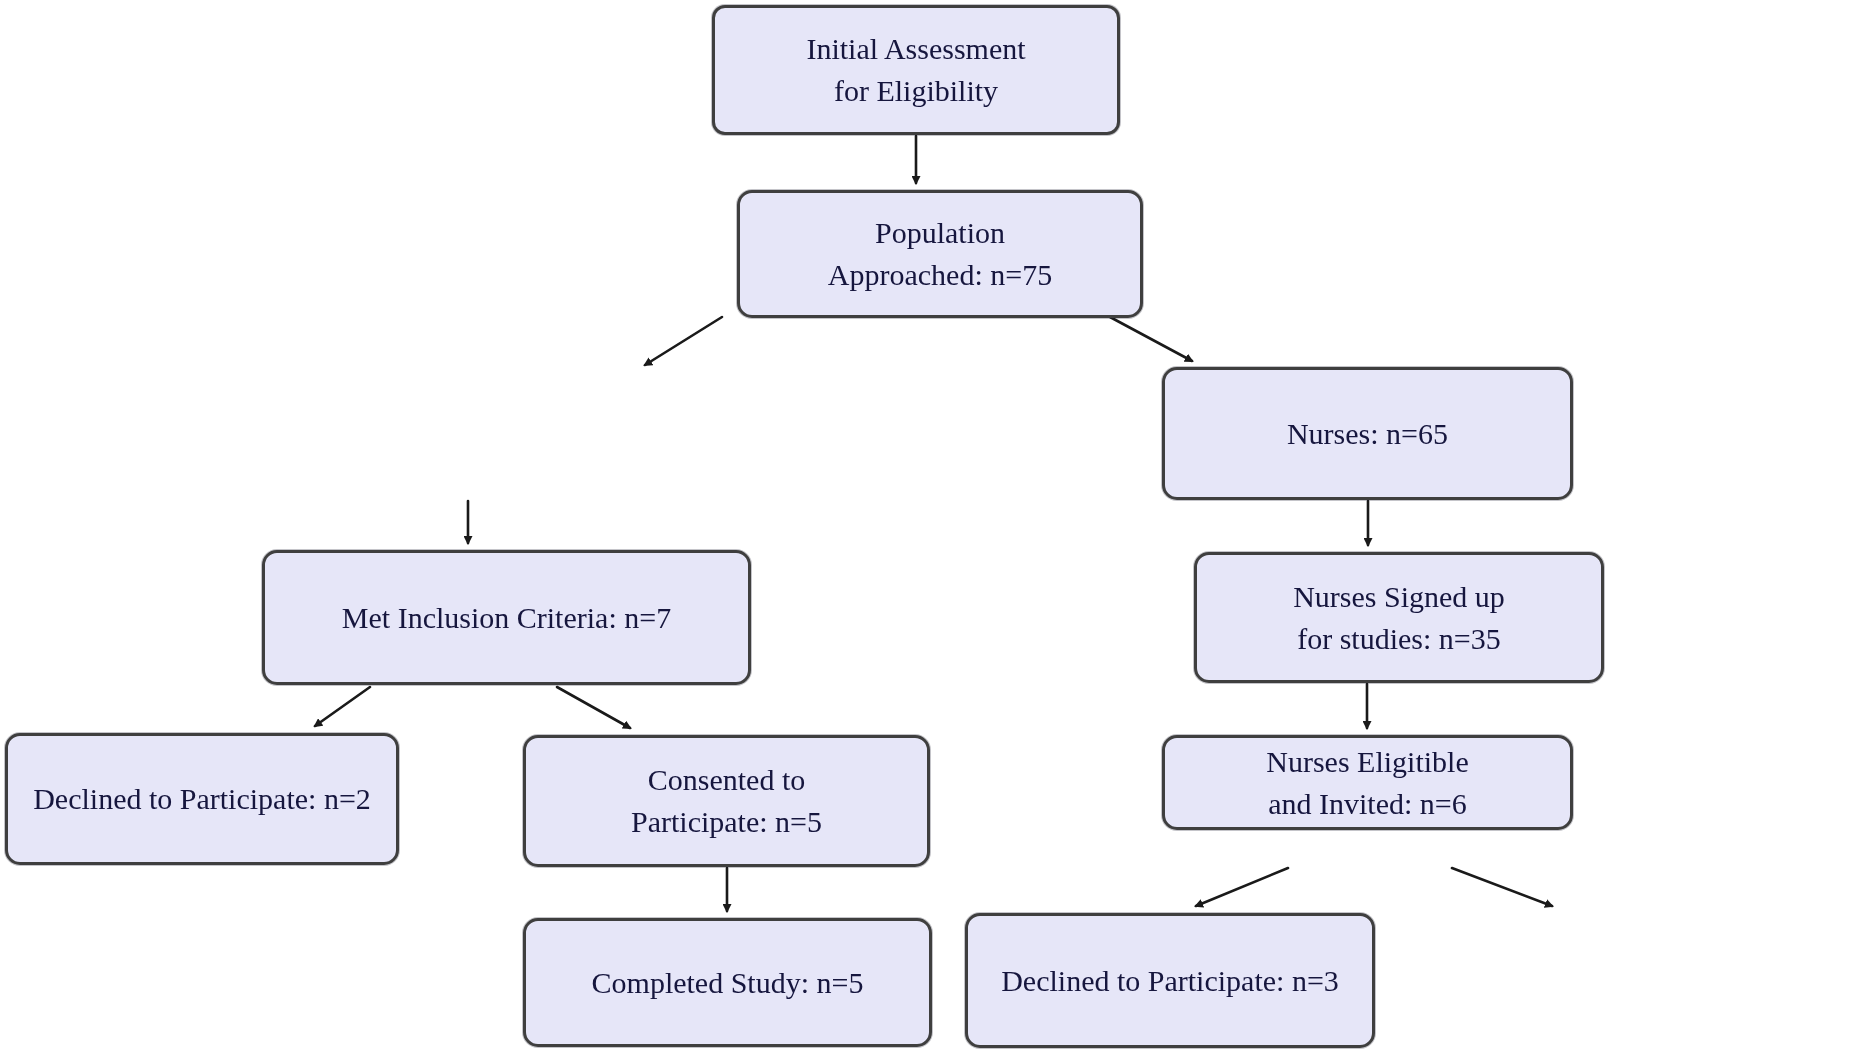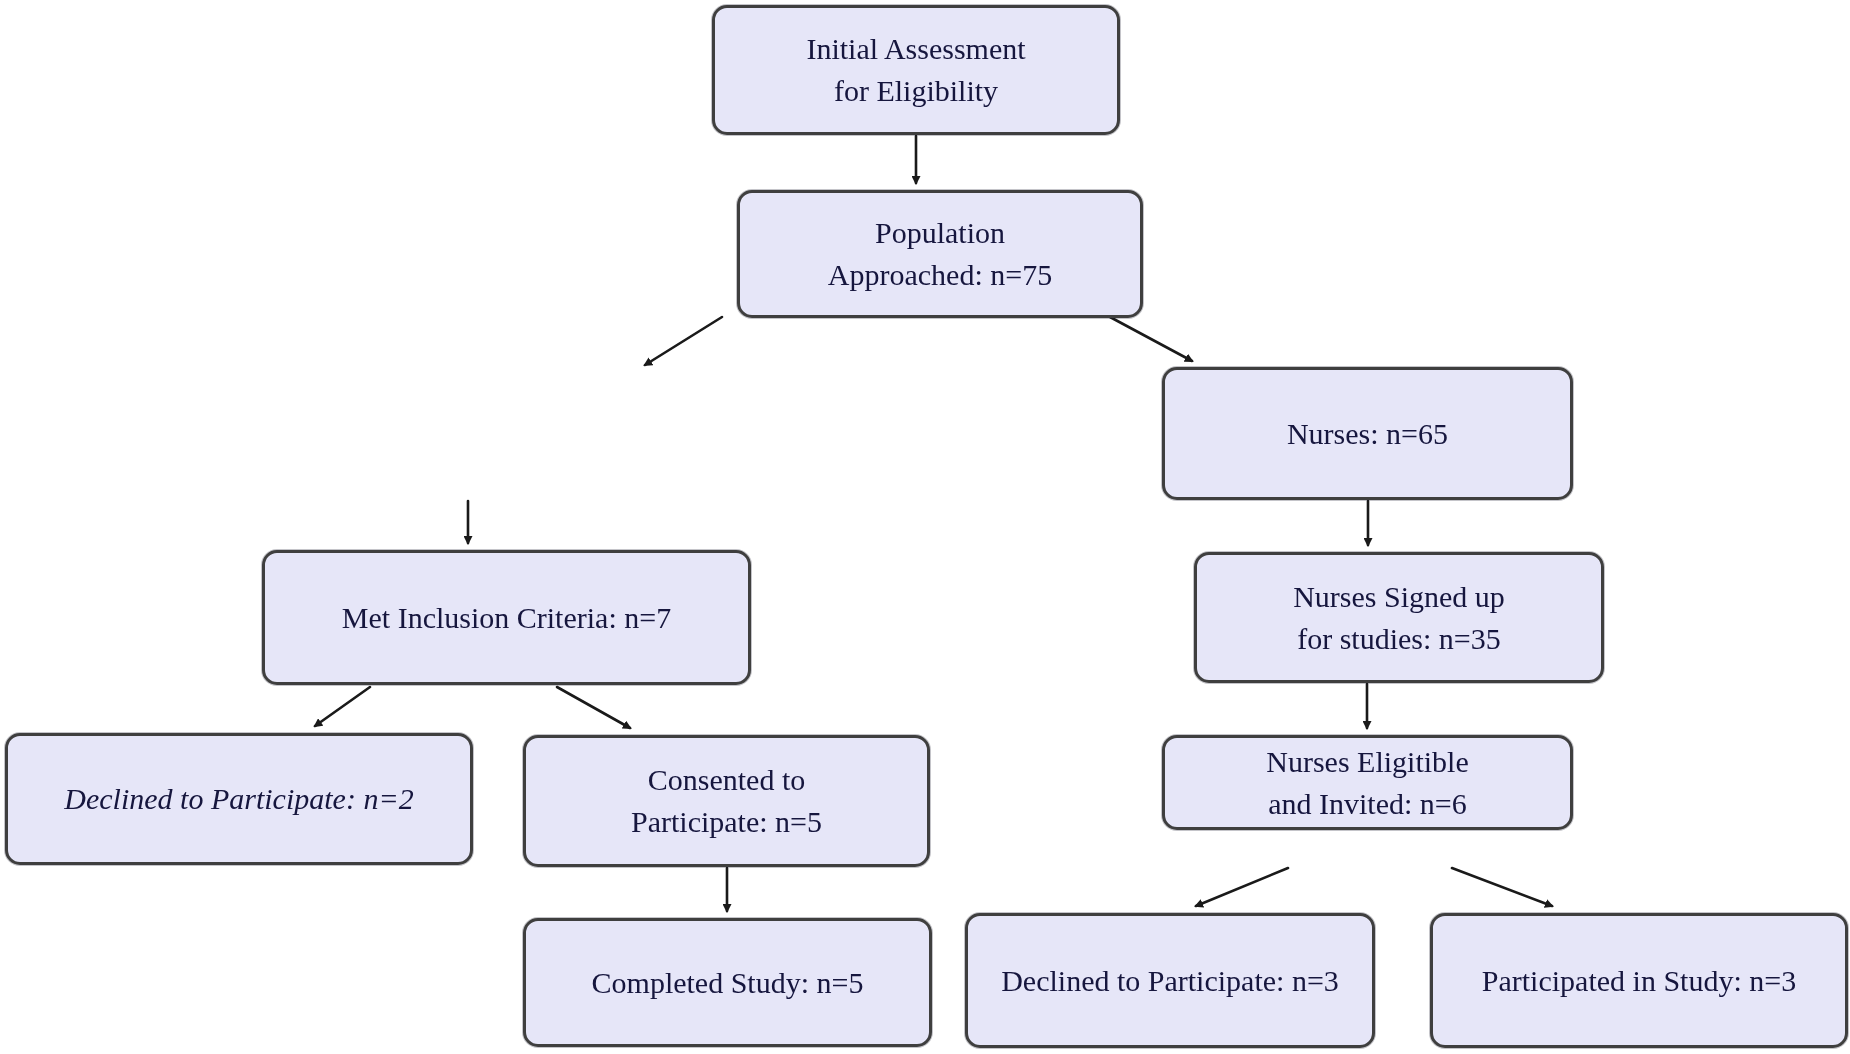--- a/index.html
+++ b/index.html
@@ -36,27 +36,27 @@
     display: flex;
     align-items: center;
     justify-content: center;
     text-align: center;
     color: var(--text, #16163e);
     font-size: 30px;
     line-height: 1.4;
     white-space: pre-line;
     box-shadow: 0 0 0 1px rgba(20,20,40,0.25);
   }
-  #n-initial      { left: 712px;  top: 5px;   width: 408px; height: 130px; }
+  #n-initial      { left: 712px;  top: 5px;   width: 408px; height: 130px; border-radius: 13px; }
   #n-population   { left: 713px;  top: 190px; width: 406px; height: 128px; margin-left: 24px; }
   #n-end-users    { left: 263px;  top: 372px; width: 410px; height: 128px; }
   #n-nurses       { left: 1162px; top: 367px; width: 411px; height: 133px; }
   #n-met          { left: 262px;  top: 550px; width: 489px; height: 135px; }
   #n-signed       { left: 1162px; top: 552px; width: 410px; height: 131px; margin-left: 32px; }
-  #n-declined2    { left: 5px;    top: 733px; width: 468px; height: 132px; font-style: italic; }
+  #n-declined2    { left: 5px;    top: 733px; width: 394px; height: 132px; }
   #n-consented    { left: 523px;  top: 735px; width: 407px; height: 132px; text-align: center; }
   #n-eligible     { left: 1162px; top: 735px; width: 411px; height: 95px; }
   #n-completed    { left: 523px;  top: 918px; width: 409px; height: 129px; }
   #n-declined3    { left: 965px;  top: 913px; width: 410px; height: 135px; }
   #n-participated { left: 1430px; top: 913px; width: 418px; height: 135px; }
 </style>
 </head>
 <body>
 
 <div id="diagram">
@@ -88,15 +88,14 @@
   <div class="node" id="n-met">Met Inclusion Criteria: n=7</div>
   <div class="node" id="n-signed">Nurses Signed up
 for studies: n=35</div>
   <div class="node" id="n-declined2">Declined to Participate: n=2</div>
   <div class="node" id="n-consented">Consented to
 Participate: n=5</div>
   <div class="node" id="n-eligible">Nurses Eligitible
 and Invited: n=6</div>
   <div class="node" id="n-completed">Completed Study: n=5</div>
   <div class="node" id="n-declined3">Declined to Participate: n=3</div>
-  <div class="node" id="n-participated">Participated in Study: n=3</div>
 
 </div>
 
 </body></html>

